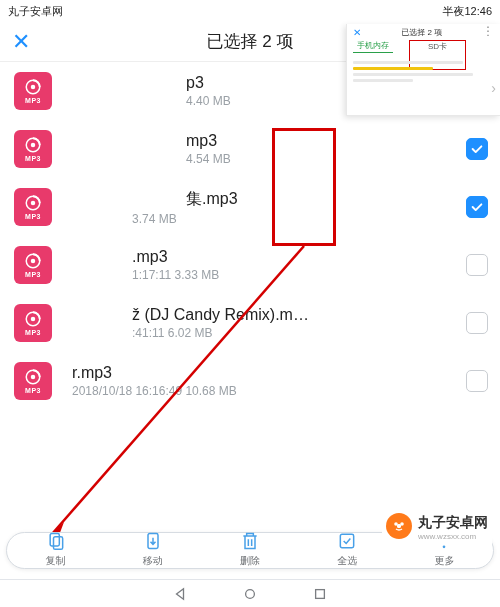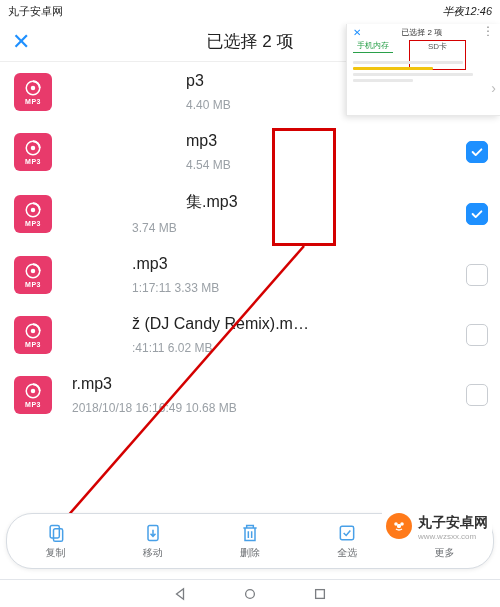--- a/index.html
+++ b/index.html
@@ -1,43 +1,43 @@
 <!DOCTYPE html>
 <html><head>
 <meta charset="utf-8">
 <style>
   * { box-sizing: border-box; margin: 0; padding: 0; font-family: -apple-system, "Helvetica Neue", Arial, sans-serif; }
   body { width: 500px; height: 607px; background: #fff; position: relative; overflow: hidden; }
 
   
   .status { height: 22px; display: flex; align-items: center; padding: 0 8px; font-size: 11px; color: #222; justify-content: space-between; }
-  .status .right { display: flex; align-items: center; gap: 4px; font-style: italic; }
+  .status .right { display: flex; align-items: center; gap: 4px; }
   .status .right span.icon svg { display: block; }
 
   
   .header { height: 40px; display: flex; align-items: center; position: relative; border-bottom: 1px solid #eee; }
   .header .close { position: absolute; left: 12px; color: #1e90ff; font-size: 22px; line-height: 1; }
   .header .title { flex: 1; text-align: center; font-size: 17px; color: #222; font-weight: 500; }
 
   
   .list { position: relative; }
   .row { display: flex; align-items: center; padding: 10px 12px 10px 14px; position: relative; }
   .thumb { width: 38px; height: 38px; background: #e83a6b; border-radius: 6px; display: flex; flex-direction: column; align-items: center; justify-content: center; margin-right: 14px; color: #fff; }
   .thumb svg { width: 18px; height: 18px; }
   .thumb .badge { font-size: 7px; font-weight: 700; margin-top: 1px; letter-spacing: 0.5px; }
   .meta { flex: 1; min-width: 0; }
   .meta .name { font-size: 16px; color: #222; white-space: nowrap; overflow: hidden; text-overflow: ellipsis; }
-  .meta .sub { font-size: 12px; color: #9aa0a6; margin-top: 8px; white-space: nowrap; overflow: hidden; }
+  .meta .sub { font-size: 12px; color: #9aa0a6; margin-top: 2px; white-space: nowrap; overflow: hidden; }
   .chk { width: 22px; height: 22px; border-radius: 5px; border: 1.5px solid #c9cdd2; display: flex; align-items: center; justify-content: center; }
   .chk.checked { background: #1e90ff; border-color: #1e90ff; }
   .chk.checked svg { display: block; }
   .chk svg { display: none; width: 14px; height: 14px; }
 
   
-  .actions { position: absolute; left: 6px; right: 6px; bottom: 38px; height: 56px; border: 1px solid #d7dce2; border-radius: 26px; display: flex; background: #fff; box-shadow: 0 1px 4px rgba(0,0,0,0.08); }
+  .actions { position: absolute; left: 6px; right: 6px; bottom: 38px; height: 37px; border: 1px solid #d7dce2; border-radius: 26px; display: flex; background: #fff; box-shadow: 0 1px 4px rgba(0,0,0,0.08); align-items: flex-end; }
   .act { flex: 1; display: flex; flex-direction: column; align-items: center; justify-content: center; gap: 3px; }
   .act svg { width: 20px; height: 20px; stroke: #48a0e8; fill: none; stroke-width: 1.8; }
   .act .lbl { font-size: 10px; color: #6c6f73; }
 
   
   .navbar { position: absolute; left: 0; right: 0; bottom: 0; height: 28px; display: flex; align-items: center; justify-content: center; gap: 56px; border-top: 1px solid #e2e5ea; background: #fff; }
   .navbar svg { width: 14px; height: 14px; stroke: #7b7e82; fill: none; stroke-width: 1.5; }
 
   
   .inset { position: absolute; top: 24px; right: 0; width: 154px; height: 92px; background: #fff; border-left: 1px solid #e8e8e8; border-bottom: 1px solid #e8e8e8; box-shadow: -2px 2px 6px rgba(0,0,0,0.12); font-size: 8px; }

